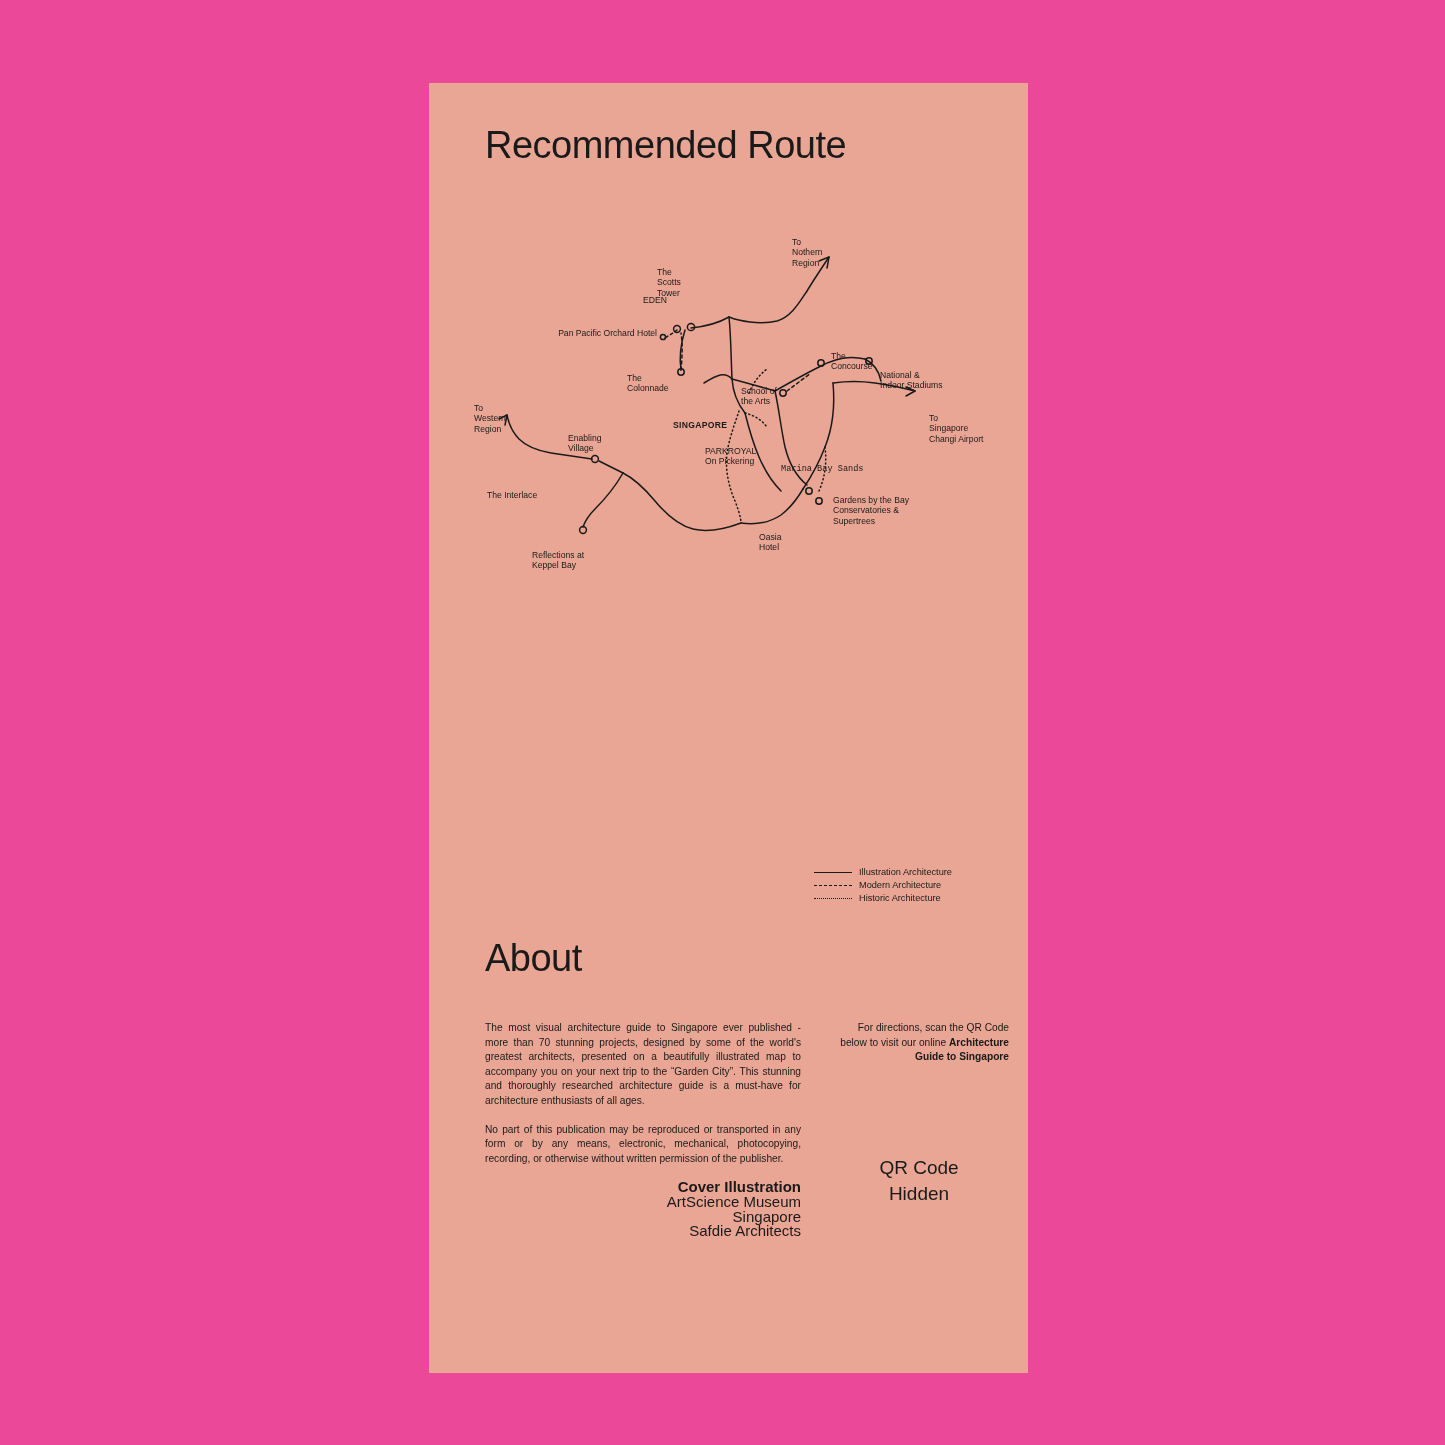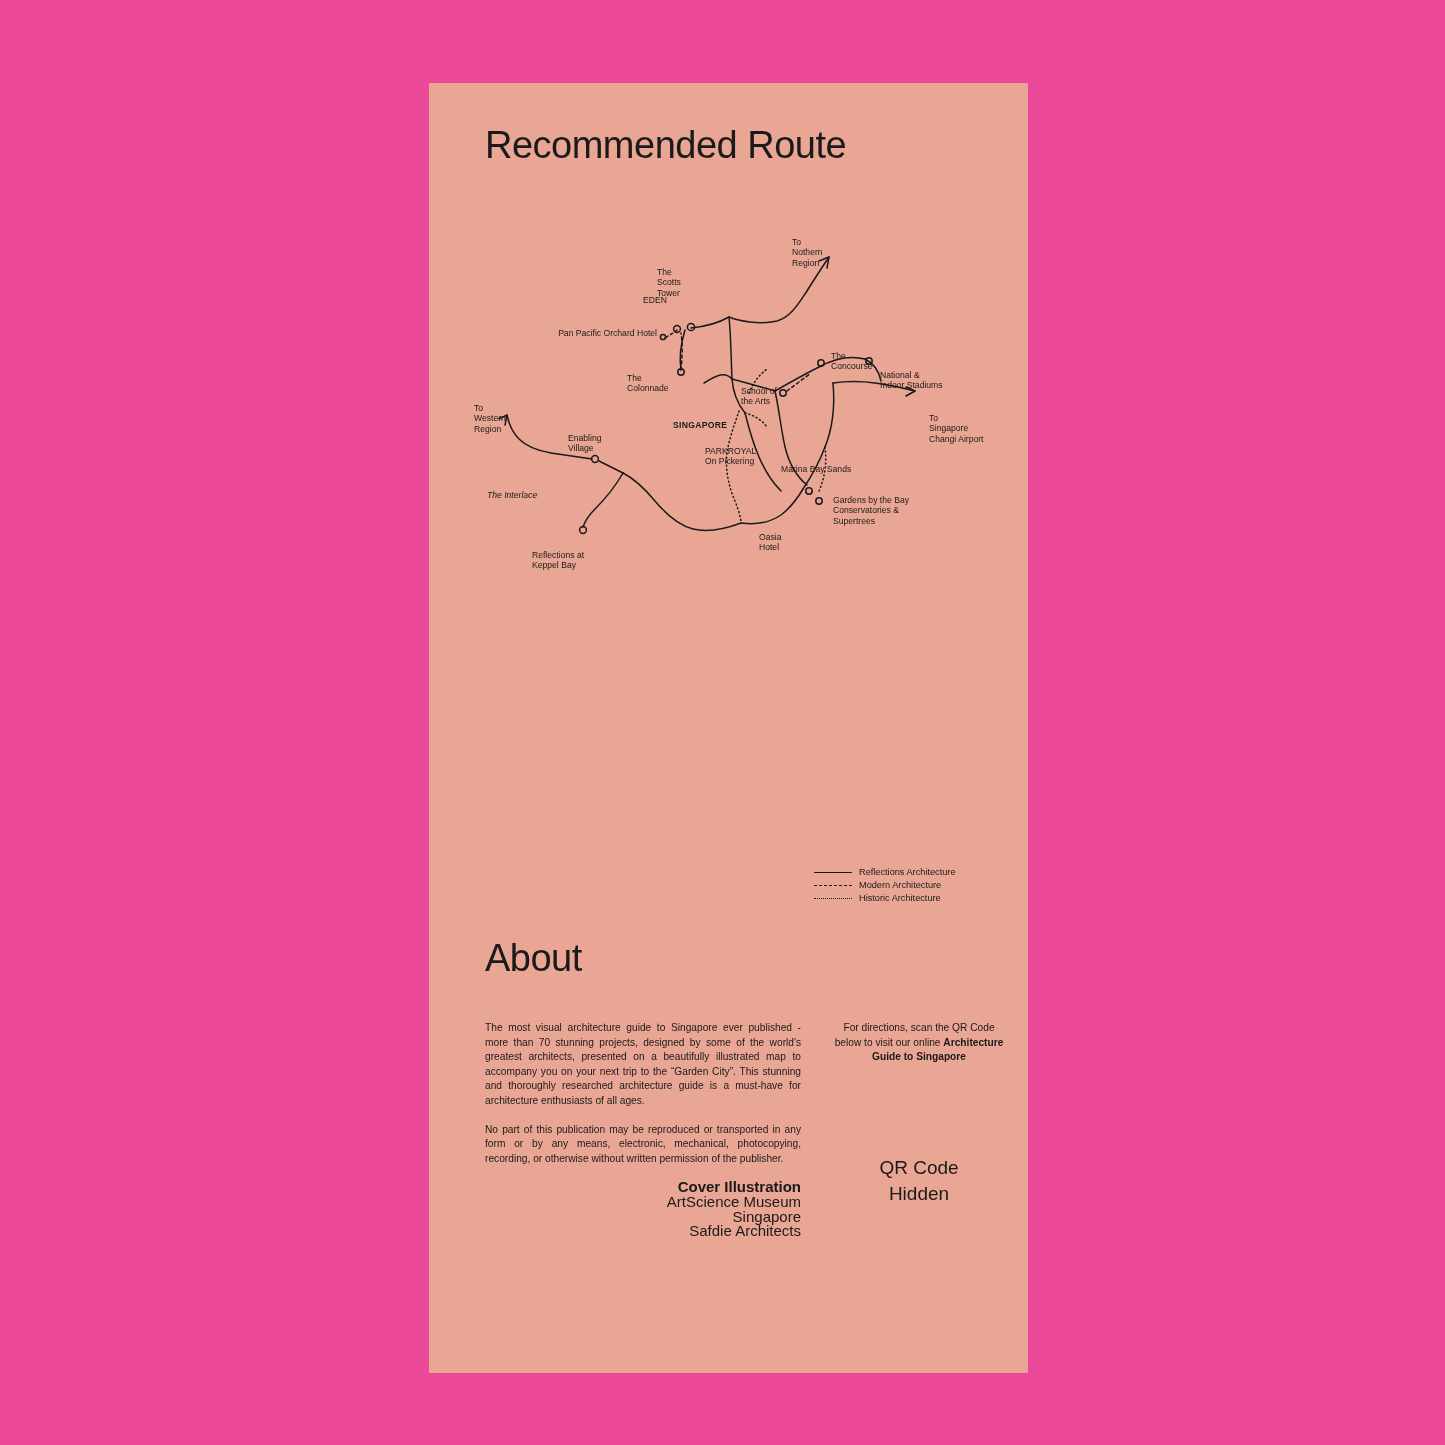--- a/index.html
+++ b/index.html
@@ -101,21 +101,21 @@
     top: 938px;
     width: 180px;
   }
   .body-par {
     font-size: 10.2px;
     line-height: 14.6px;
     color: #1a1a1a;
     text-align: justify;
     margin: 0 0 14px 0;
   }
-  .body-par.left-align { text-align: center; }
+  .body-par.left-align { text-align: right; }
   .credit-block {
     font-size: 15px;
     line-height: 14.6px;
     color: #1a1a1a;
     text-align: right;
   }
   .credit-block .b { font-weight: bold; }
   .qr-placeholder {
     position: absolute;
     left: 400px;
@@ -203,38 +203,38 @@
       <div class="maplabel center" style="left:506px; top:137px; width:110px; transform:translateX(-55px);">National &amp;
 Indoor Stadiums</div>
       <div class="maplabel center" style="left:548px; top:180px; width:96px; transform:translateX(-48px);">To
 Singapore
 Changi Airport</div>
       <div class="maplabel center" style="left:77px; top:170px; width:64px; transform:translateX(-32px);">To
 Western
 Region</div>
       <div class="maplabel center" style="left:174px; top:200px; width:70px; transform:translateX(-35px);">Enabling
 Village</div>
-      <div class="maplabel" style="left:58px; top:257px; width:110px;font-style:italic;">The Interlace</div>
+      <div class="maplabel" style="left:58px; top:257px; width:110px;">The Interlace</div>
       <div class="maplabel center" style="left:326px; top:213px; width:100px; transform:translateX(-50px);">PARKROYAL
 On Pickering</div>
-      <div class="maplabel center" style="left:412px; top:231px; width:120px; transform:translateX(-60px);">Marina Bay Sands</div>
+      <div class="maplabel center" style="left:412px; top:231px; width:120px; transform:translateX(-60px);font-family:Liberation Mono, monospace;">Marina Bay Sands</div>
       <div class="maplabel center" style="left:469px; top:262px; width:130px; transform:translateX(-65px);">Gardens by the Bay
 Conservatories &amp;
 Supertrees</div>
       <div class="maplabel center" style="left:360px; top:299px; width:60px; transform:translateX(-30px);">Oasia
 Hotel</div>
       <div class="maplabel center" style="left:158px; top:317px; width:110px; transform:translateX(-55px);">Reflections at
 Keppel Bay</div>
       <div class="maplabel bold" style="left:244px; top:187px;">SINGAPORE</div>
     </div>
 
     <div id="legend">
       <div class="legend-row">
         <span class="legend-line"></span>
-        <span class="legend-label">Reflections Architecture</span>
+        <span class="legend-label">Illustration Architecture</span>
       </div>
       <div class="legend-row">
         <span class="legend-line dashed"></span>
         <span class="legend-label">Modern Architecture</span>
       </div>
       <div class="legend-row">
         <span class="legend-line dotted"></span>
         <span class="legend-label">Historic Architecture</span>
       </div>
     </div>

